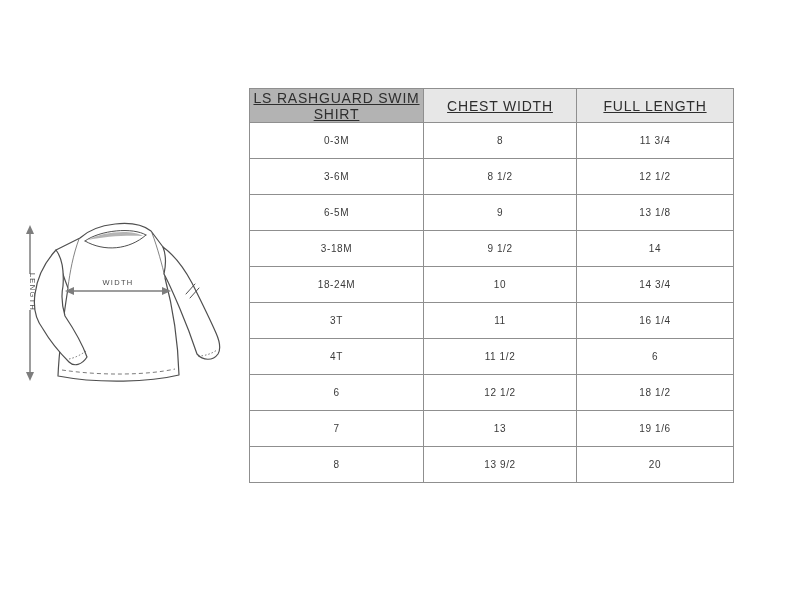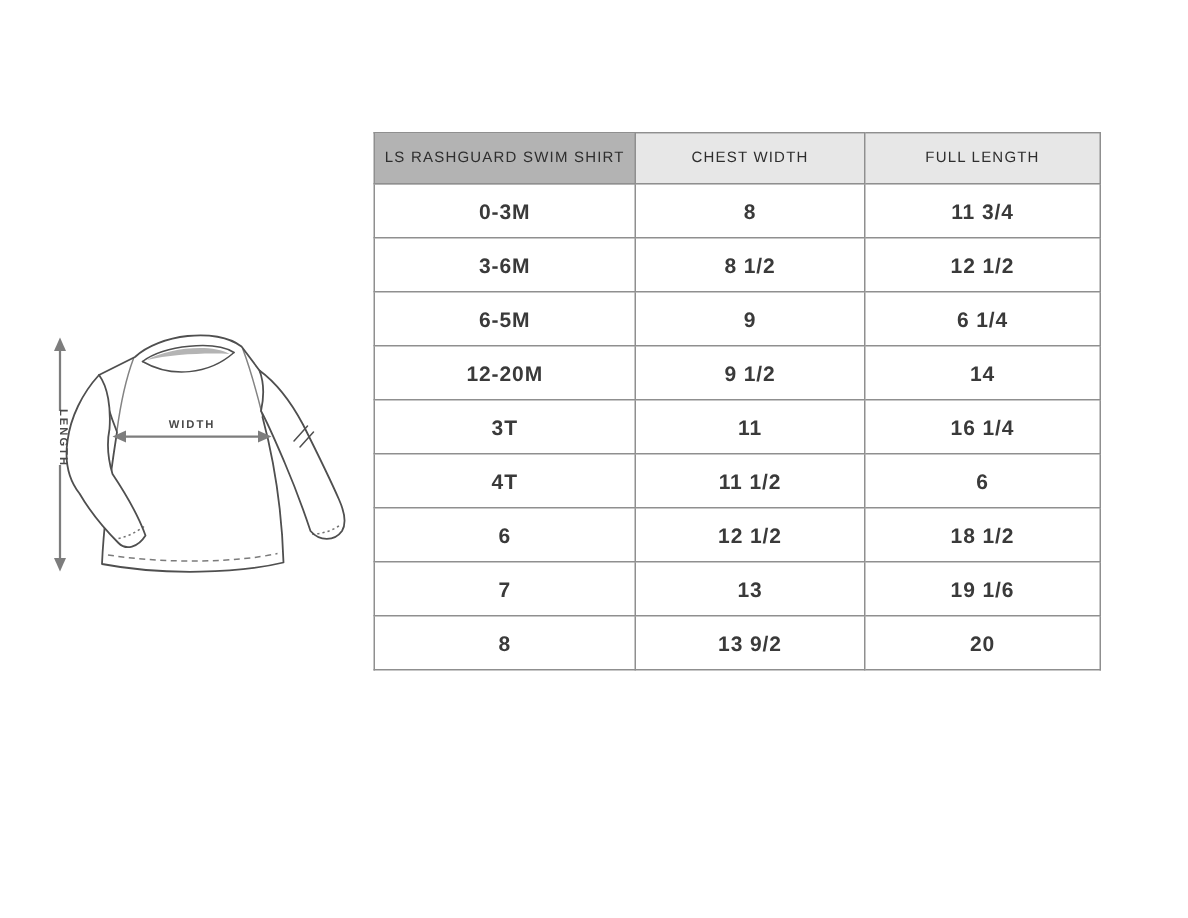--- a/index.html
+++ b/index.html
@@ -25,35 +25,35 @@
   }
   .size-table th,.size-table td{
     border:1px solid var(--table-border);
     text-align:center;vertical-align:middle;
     color:var(--text);
     font-weight:400;
     padding:0;
   }
   .size-table th{
     height:33px;
-    font-size:10px;
+    font-size:14px;
     letter-spacing:0.8px;
     background:var(--header-secondary-bg);
     color:#2e2e2e;
+    text-decoration:underline;
   }
   .size-table th.th-main{background:var(--header-primary-bg);}
   .size-table td{
     height:35px;
-    font-size:14px;
+    font-size:10px;
     letter-spacing:0.6px;
-    font-weight:bold;
   }
 
   
-  .diagram{position:absolute;left:22px;top:210px;width:228px;height:185px;font-weight:bold;}
+  .diagram{position:absolute;left:12px;top:210px;width:228px;height:185px;}
   .diagram svg{width:100%;height:100%;display:block;}
   .shirt-line{fill:#ffffff;stroke:var(--outline);stroke-width:1.2;stroke-linejoin:round;stroke-linecap:round;}
   .thin-line{fill:none;stroke:var(--outline);stroke-width:1;stroke-linecap:round;}
   .stitch{fill:none;stroke:var(--outline);stroke-width:1;stroke-dasharray:4 3;opacity:.75;}
   .cuff-dots{fill:none;stroke:var(--outline);stroke-width:1;stroke-dasharray:1.5 2;opacity:.8;}
   .arrow-line{stroke:var(--arrow);stroke-width:1.5;}
   .arrow-head{fill:var(--arrow);}
   .dim-label{
     font-family:"Liberation Sans", sans-serif;
     font-size:7.5px;letter-spacing:1.3px;fill:#4a4a4a;
@@ -128,26 +128,31 @@
           <td>11 3/4</td>
         </tr>
         <tr>
           <td>3-6M</td>
           <td>8 1/2</td>
           <td>12 1/2</td>
         </tr>
         <tr>
           <td>6-5M</td>
           <td>9</td>
-          <td>6 1/4</td>
+          <td>13 1/8</td>
         </tr>
         <tr>
-          <td>12-20M</td>
+          <td>3-18M</td>
           <td>9 1/2</td>
           <td>14</td>
+        </tr>
+        <tr>
+          <td>18-24M</td>
+          <td>10</td>
+          <td>14 3/4</td>
         </tr>
         <tr>
           <td>3T</td>
           <td>11</td>
           <td>16 1/4</td>
         </tr>
         <tr>
           <td>4T</td>
           <td>11 1/2</td>
           <td>6</td>

